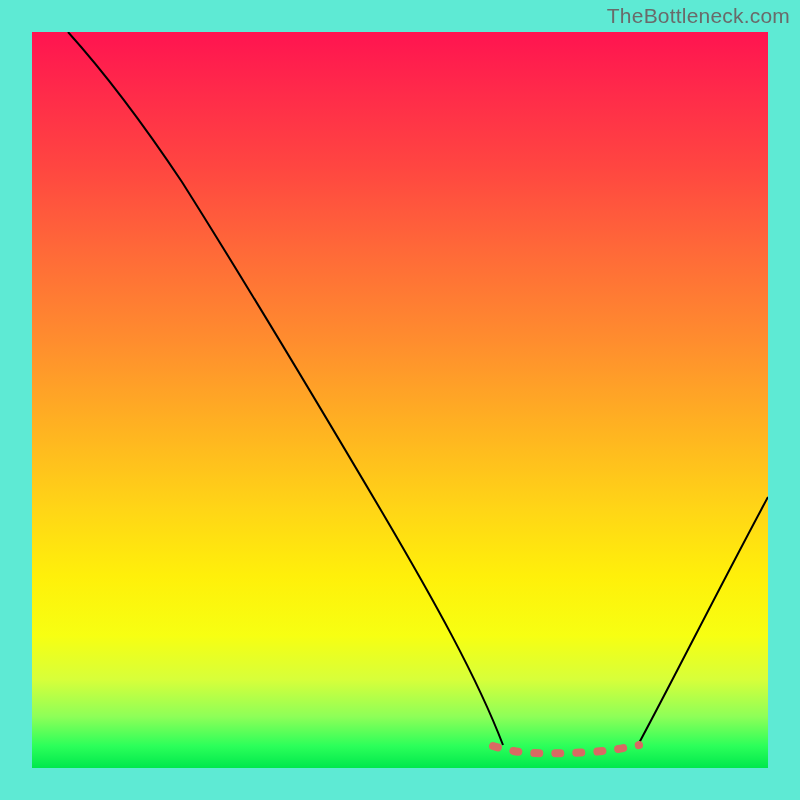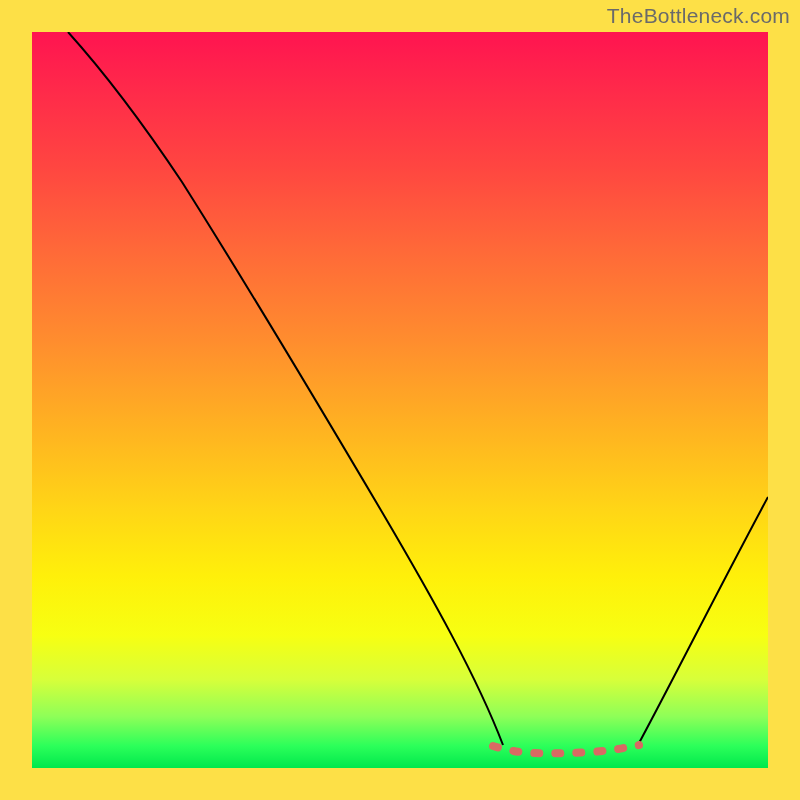--- a/index.html
+++ b/index.html
@@ -7,21 +7,21 @@
     padding: 0;
     width: 800px;
     height: 800px;
     background: #000;
     overflow: hidden;
     font-family: Arial, Helvetica, sans-serif;
   }
   .frame {
     position: absolute;
     inset: 0;
-    background: #fde047;
+    background: #5eead4;
   }
   .watermark {
     position: absolute;
     top: 4px;
     right: 10px;
     color: #6a6a6a;
     font-size: 21px;
     font-weight: 500;
     letter-spacing: 0.2px;
     z-index: 5;

